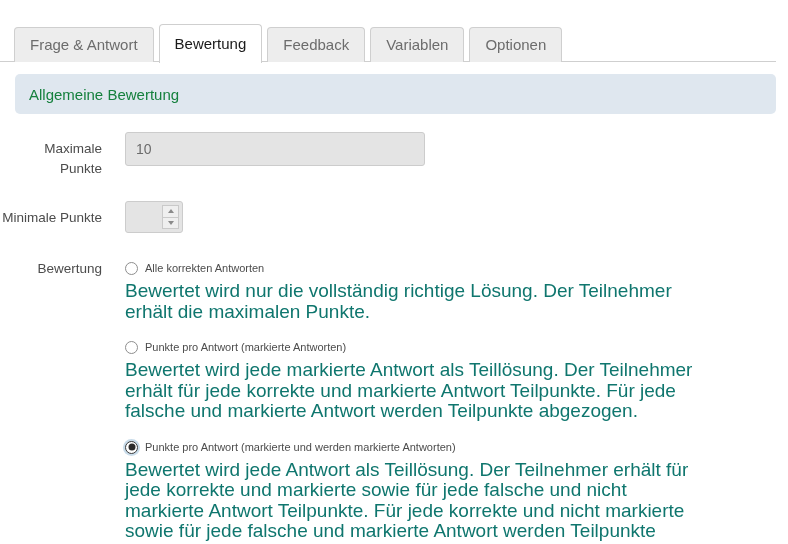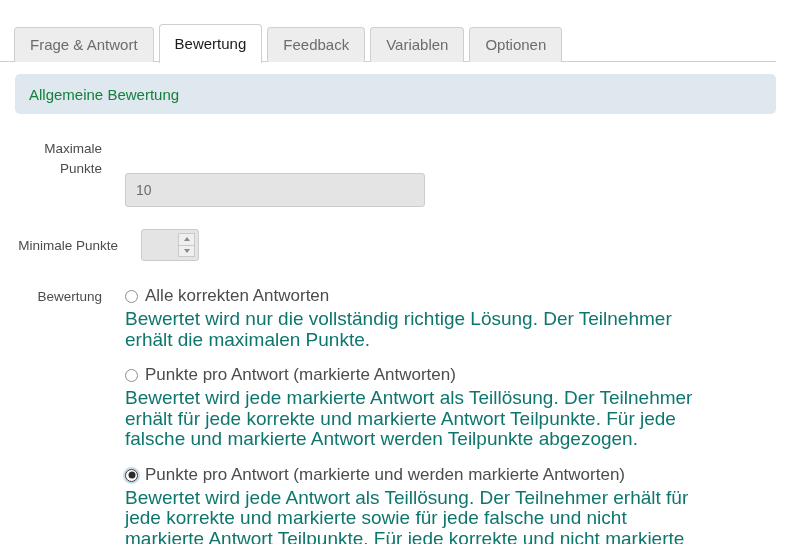--- a/index.html
+++ b/index.html
@@ -111,21 +111,20 @@
     padding: 0 10px;
     font-family: "Liberation Sans", sans-serif;
     font-size: 14px;
     color: #6b6b6b;
   }
   input.text-input:disabled {
     background: #e4e4e4;
     color: #000000;
     -webkit-text-fill-color: #6b6b6b;
     opacity: 1;
-    margin-top: 41px;
   }
 
   .spinner {
     position: relative;
     width: 58px;
     height: 32px;
     background: #e4e4e4;
     border: 1px solid #cccccc;
     border-radius: 3px;
     box-sizing: border-box;
@@ -205,21 +204,21 @@
     width: 7px;
     height: 7px;
     border-radius: 50%;
     background: #2b2b2b;
   }
   .radio-mark.checked {
     border-color: #3b3b3b;
     box-shadow: 0 0 0 2px #c9dcea;
   }
   .radio-label {
-    font-size: 17px;
+    font-size: 11px;
     color: #4c4c4c;
     line-height: 22px;
     cursor: pointer;
   }
   .radio-desc {
     font-size: 19px;
     color: #0f766e;
     line-height: 20.5px;
     max-width: 572px;
     margin: 2px 0 0 0;
@@ -258,21 +257,21 @@
 
 <div class="form">
 
   <div class="form-row">
     <div class="form-label">Maximale Punkte</div>
     <div class="form-field">
       <input class="text-input" type="text" disabled="" value="10" style="">
     </div>
   </div>
 
-  <div class="form-row" style="margin-top:22px;padding-left:16px;">
+  <div class="form-row" style="margin-top:22px;">
     <div class="form-label">Minimale Punkte</div>
     <div class="form-field">
       <div class="spinner">
         <input type="text" disabled="" value="" style="">
         <div class="spinner-buttons">
           <div class="spin-btn up">
             <span class="arrow-up"></span>
           </div>
           <div class="spin-btn down">
             <span class="arrow-down"></span>

